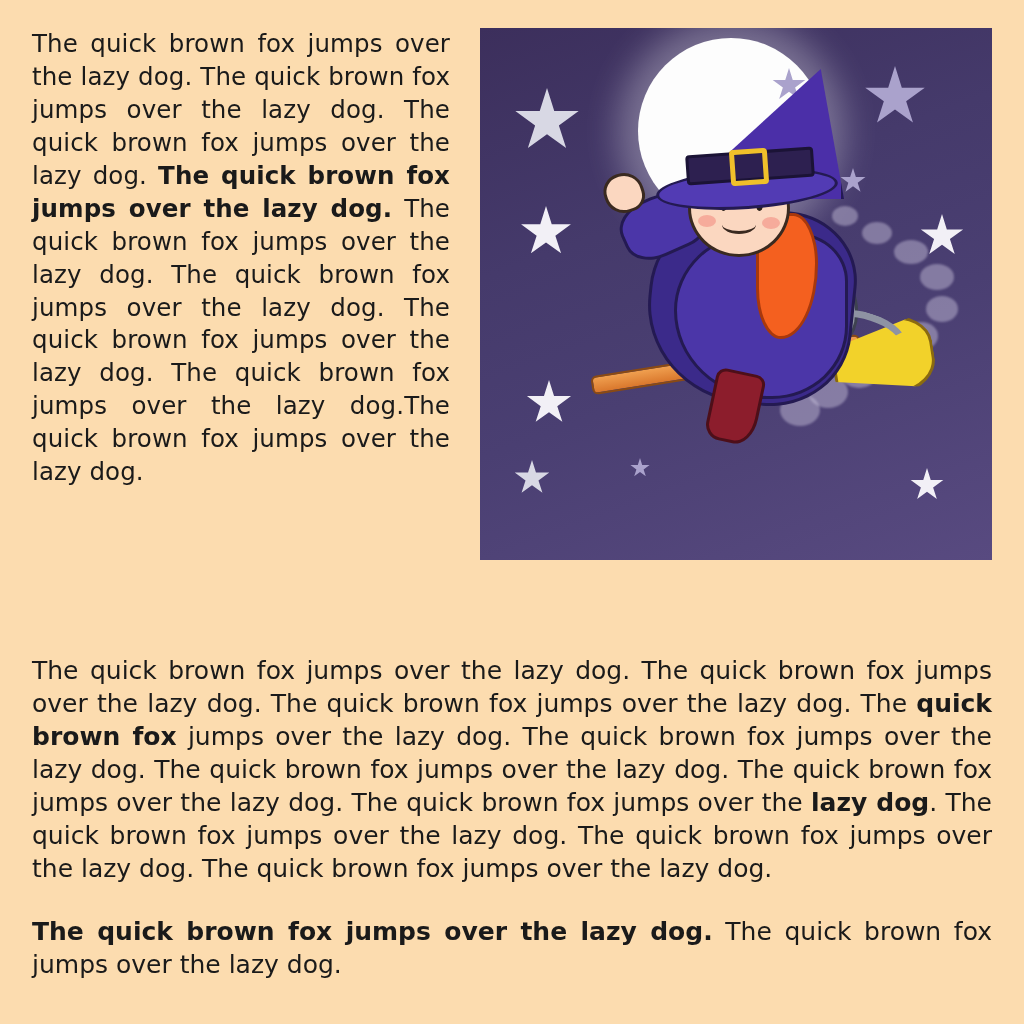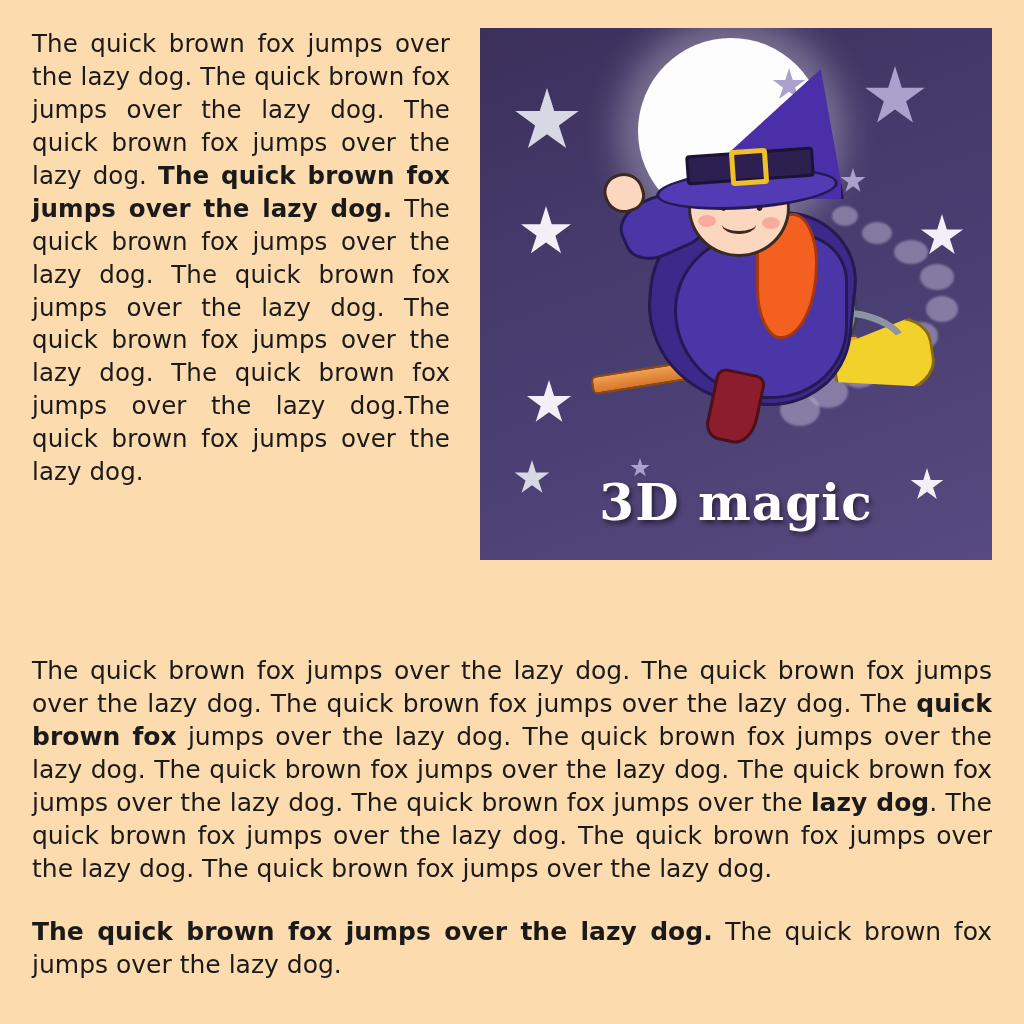--- a/index.html
+++ b/index.html
@@ -343,21 +343,20 @@
         <div class="cheek" style="left:128px; top:112px;"></div>
         <div class="cheek" style="left:192px; top:114px;"></div>
         <div class="smile"></div>
 
         <div class="hat-cone"></div>
         <div class="hat-brim"></div>
         <div class="hat-band"></div>
         <div class="buckle"></div>
       </div>
 
-      <div class="fig-title">3D magic</div>
     </div>
   </div>
 
   <div class="body-block">
     <p><span>The quick brown fox jumps over the lazy dog. The quick brown fox jumps over the lazy dog. The quick brown fox jumps over the lazy dog. The </span><b>quick brown fox</b><span> jumps over the lazy dog. The quick brown fox jumps over the lazy dog. The quick brown fox jumps over the lazy dog. The quick brown fox jumps over the lazy dog. The quick brown fox jumps over the </span><b>lazy dog</b><span>. The quick brown fox jumps over the lazy dog. The quick brown fox jumps over the lazy dog. The quick brown fox jumps over the lazy dog.</span></p>
     <p><b>The quick brown fox jumps over the lazy dog.</b><span> The quick brown fox jumps over the lazy dog.</span></p>
   </div>
 
 </div>
 

